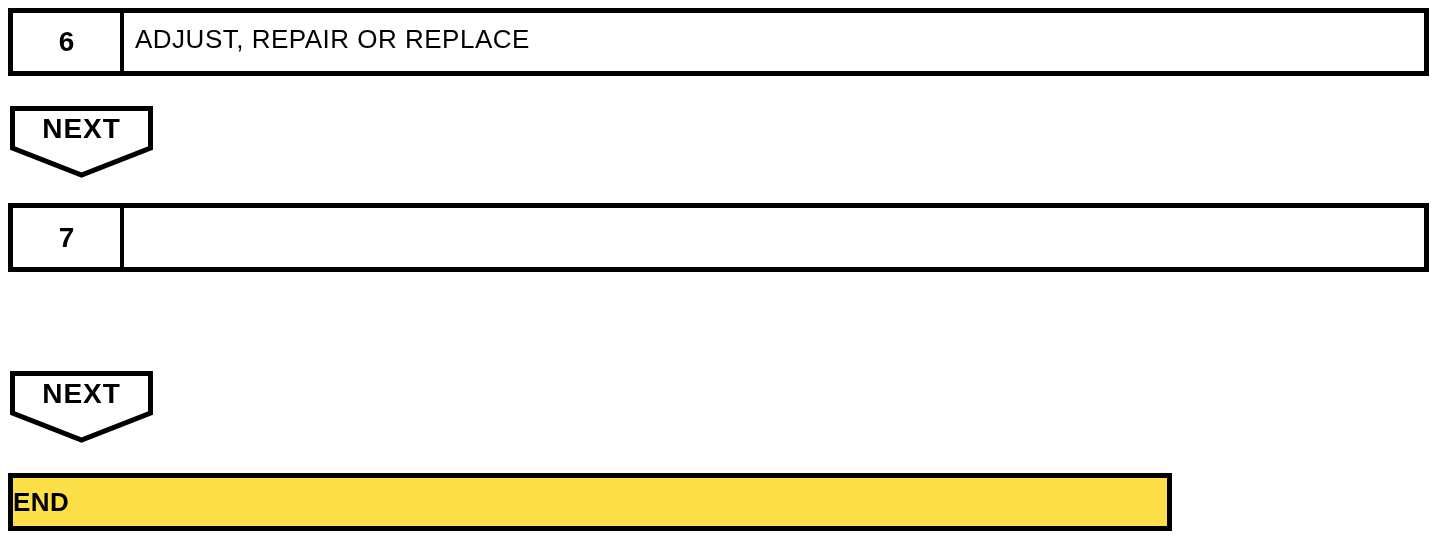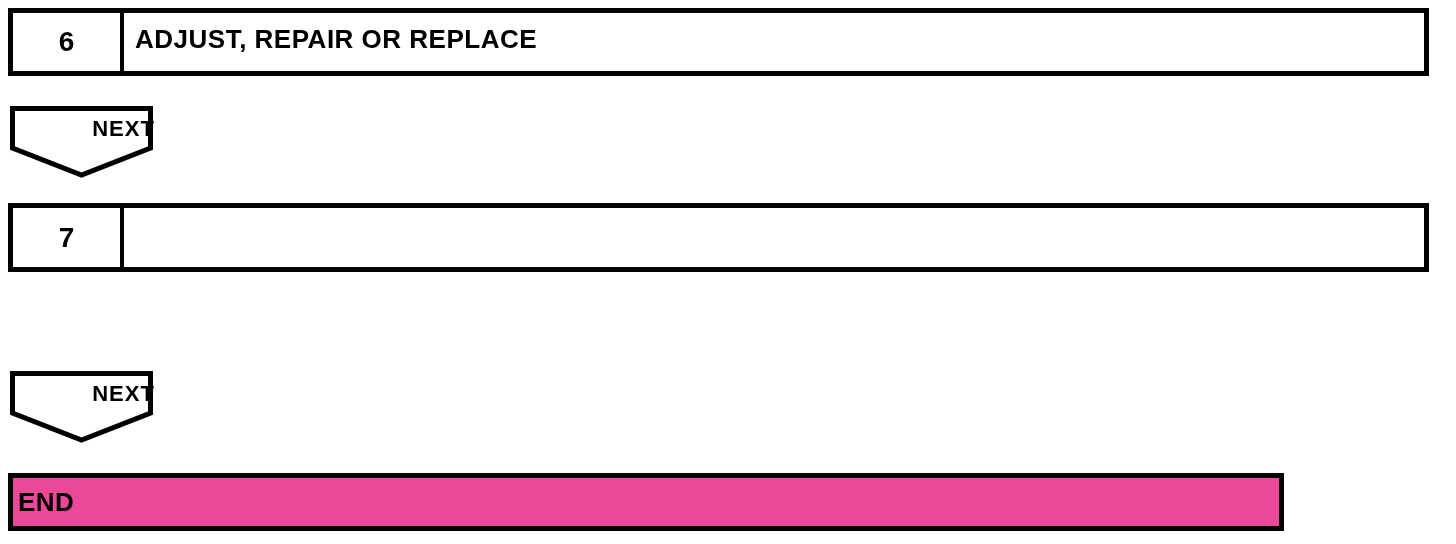--- a/index.html
+++ b/index.html
@@ -35,21 +35,21 @@
     font-weight: bold;
     font-size: 28px;
     line-height: 1;
   }
   .label-cell {
     flex: 1;
     display: flex;
     align-items: center;
     padding-left: 11px;
     padding-bottom: 6px;
-    font-weight: bold;
+    font-weight: normal;
     font-size: 26px;
     letter-spacing: 0.5px;
     white-space: nowrap;
   }
   .next-connector {
     position: absolute;
     left: 10px;
     width: 143px;
     height: 72px;
   }
@@ -57,35 +57,33 @@
   .next-connector.conn-2 { top: 371px; }
   .next-connector svg { display: block; width: 100%; height: 100%; }
   .next-label {
     position: absolute;
     left: 0; top: 3px;
     width: 100%; height: 40px;
     display: flex;
     align-items: center;
     justify-content: center;
     font-weight: bold;
-    font-size: 22px;
+    font-size: 28px;
     letter-spacing: 1px;
-    margin-left: 42px;
   }
   .end-box {
     position: absolute;
     left: 8px;
     top: 473px;
-    width: 1276px;
+    width: 1164px;
     height: 58px;
-    background: #ec4899;
+    background: #fde047;
     border: 5px solid #000000;
     display: flex;
     align-items: center;
-    padding-left: 5px;
     font-weight: bold;
     font-size: 26px;
     letter-spacing: 0.5px;
   }
 </style>
 </head>
 <body>
 
 <div class="canvas">
 

